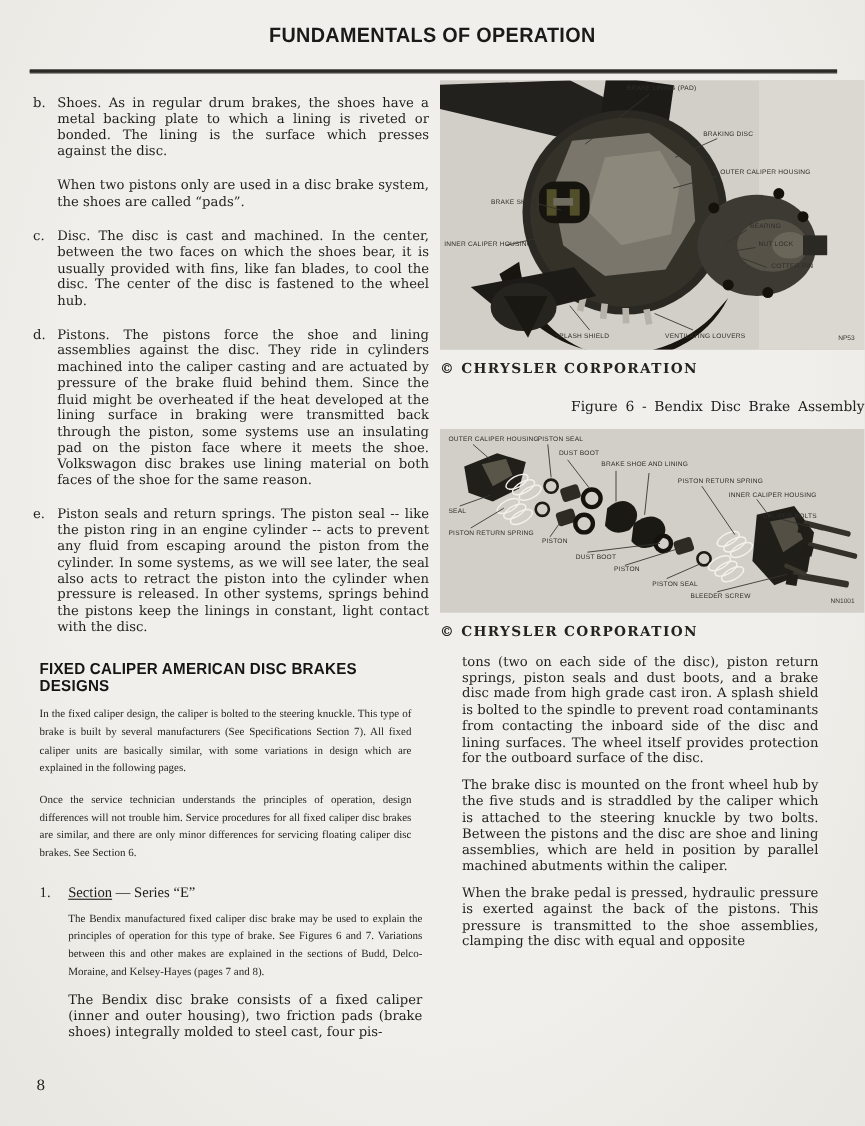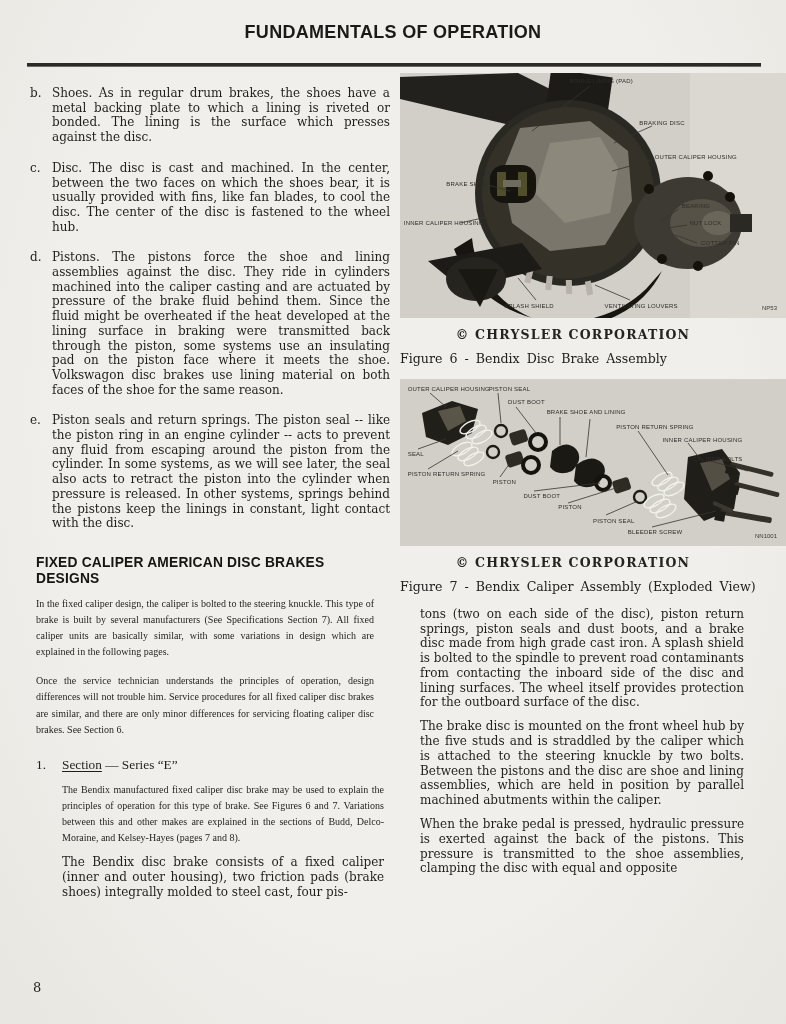--- a/index.html
+++ b/index.html
@@ -76,46 +76,50 @@
     color:#2e2d29; white-space:nowrap;
   }
   .photo-id {
     position:absolute; right:9px; bottom:7px;
     font-family:"Liberation Sans", sans-serif;
     font-size:6px; color:#3a3935;
   }
   .credit {
     font-family:"DejaVu Serif", serif; font-weight:bold;
     font-size:12.5px; letter-spacing:1.2px;
-    text-align:center; padding-right:40px; margin-top:9px;
+    text-align:left; padding-right:40px; margin-top:9px;
     color:#242320;
   }
   .figcap {
     font-family:"DejaVu Serif", serif; font-size:12.6px;
-    text-align:left; word-spacing:3px; margin-top:9px;
+    text-align:right; word-spacing:3px; margin-top:20px;
     color:#222120;
   }
   .rc-par { margin:0 0 9.5px 20px; width:324px; }
   .rc-block { margin-top:13px; }
 </style>
 </head>
 <body>
 
 <div class="page">
 
   <div class="title">FUNDAMENTALS OF OPERATION</div>
   <div class="rule"></div>
 
   <div class="col-left">
 
     <div class="li">
       <span class="marker">b.</span>
       <p class="tw">Shoes.  As in regular drum brakes, the shoes have a metal backing plate to which a lining is riveted or bonded.  The lining is the surface which presses against the disc.</p>
     </div>
 
+    <div class="li cont">
+      <span class="marker"></span>
+      <p class="tw">When two pistons only are used in a disc brake system, the shoes are called “pads”.</p>
+    </div>
 
     <div class="li">
       <span class="marker">c.</span>
       <p class="tw">Disc.  The disc is cast and machined.  In the center, between the two faces on which the shoes bear, it is usually provided with fins, like fan blades, to cool the disc.  The center of the disc is fastened to the wheel hub.</p>
     </div>
 
     <div class="li">
       <span class="marker">d.</span>
       <p class="tw">Pistons.  The pistons force the shoe and lining assemblies against the disc.  They ride in cylinders machined into the caliper casting and are actuated by pressure of the brake fluid behind them.  Since the fluid might be overheated if the heat developed at the lining surface in braking were transmitted back through the piston, some systems use an insulating pad on the piston face where it meets the shoe.  Volkswagon disc brakes use lining material on both faces of the shoe for the same reason.</p>
     </div>
@@ -298,21 +302,20 @@
           <span class="fig-label" style="left: 2%; top: 55%;">PISTON RETURN SPRING</span>
           <span class="fig-label" style="left: 24%; top: 60%;">PISTON</span>
           <span class="fig-label" style="left: 32%; top: 68%;">DUST BOOT</span>
           <span class="fig-label" style="left: 41%; top: 75%;">PISTON</span>
           <span class="fig-label" style="left: 50%; top: 83%;">PISTON SEAL</span>
           <span class="fig-label" style="left: 59%; top: 90%;">BLEEDER SCREW</span>
         </div>
     </div>
 
     <div class="credit">© CHRYSLER CORPORATION</div>
-    <div class="figcap">Figure 7 - Bendix Caliper Assembly (Exploded View)</div>
 
     <div class="rc-block">
       <p class="tw rc-par">tons (two on each side of the disc), piston return springs, piston seals and dust boots, and a brake disc made from high grade cast iron.  A splash shield is bolted to the spindle to prevent road contaminants from contacting the inboard side of the disc and lining surfaces.  The wheel itself provides protection for the outboard surface of the disc.</p>
       <p class="tw rc-par">The brake disc is mounted on the front wheel hub by the five studs and is straddled by the caliper which is attached to the steering knuckle by two bolts.  Between the pistons and the disc are shoe and lining assemblies, which are held in position by parallel machined abutments within the caliper.</p>
       <p class="tw rc-par">When the brake pedal is pressed, hydraulic pressure is exerted against the back of the pistons.  This pressure is transmitted to the shoe assemblies, clamping the disc with equal and opposite</p>
     </div>
   </div>
 
 </div>
 

